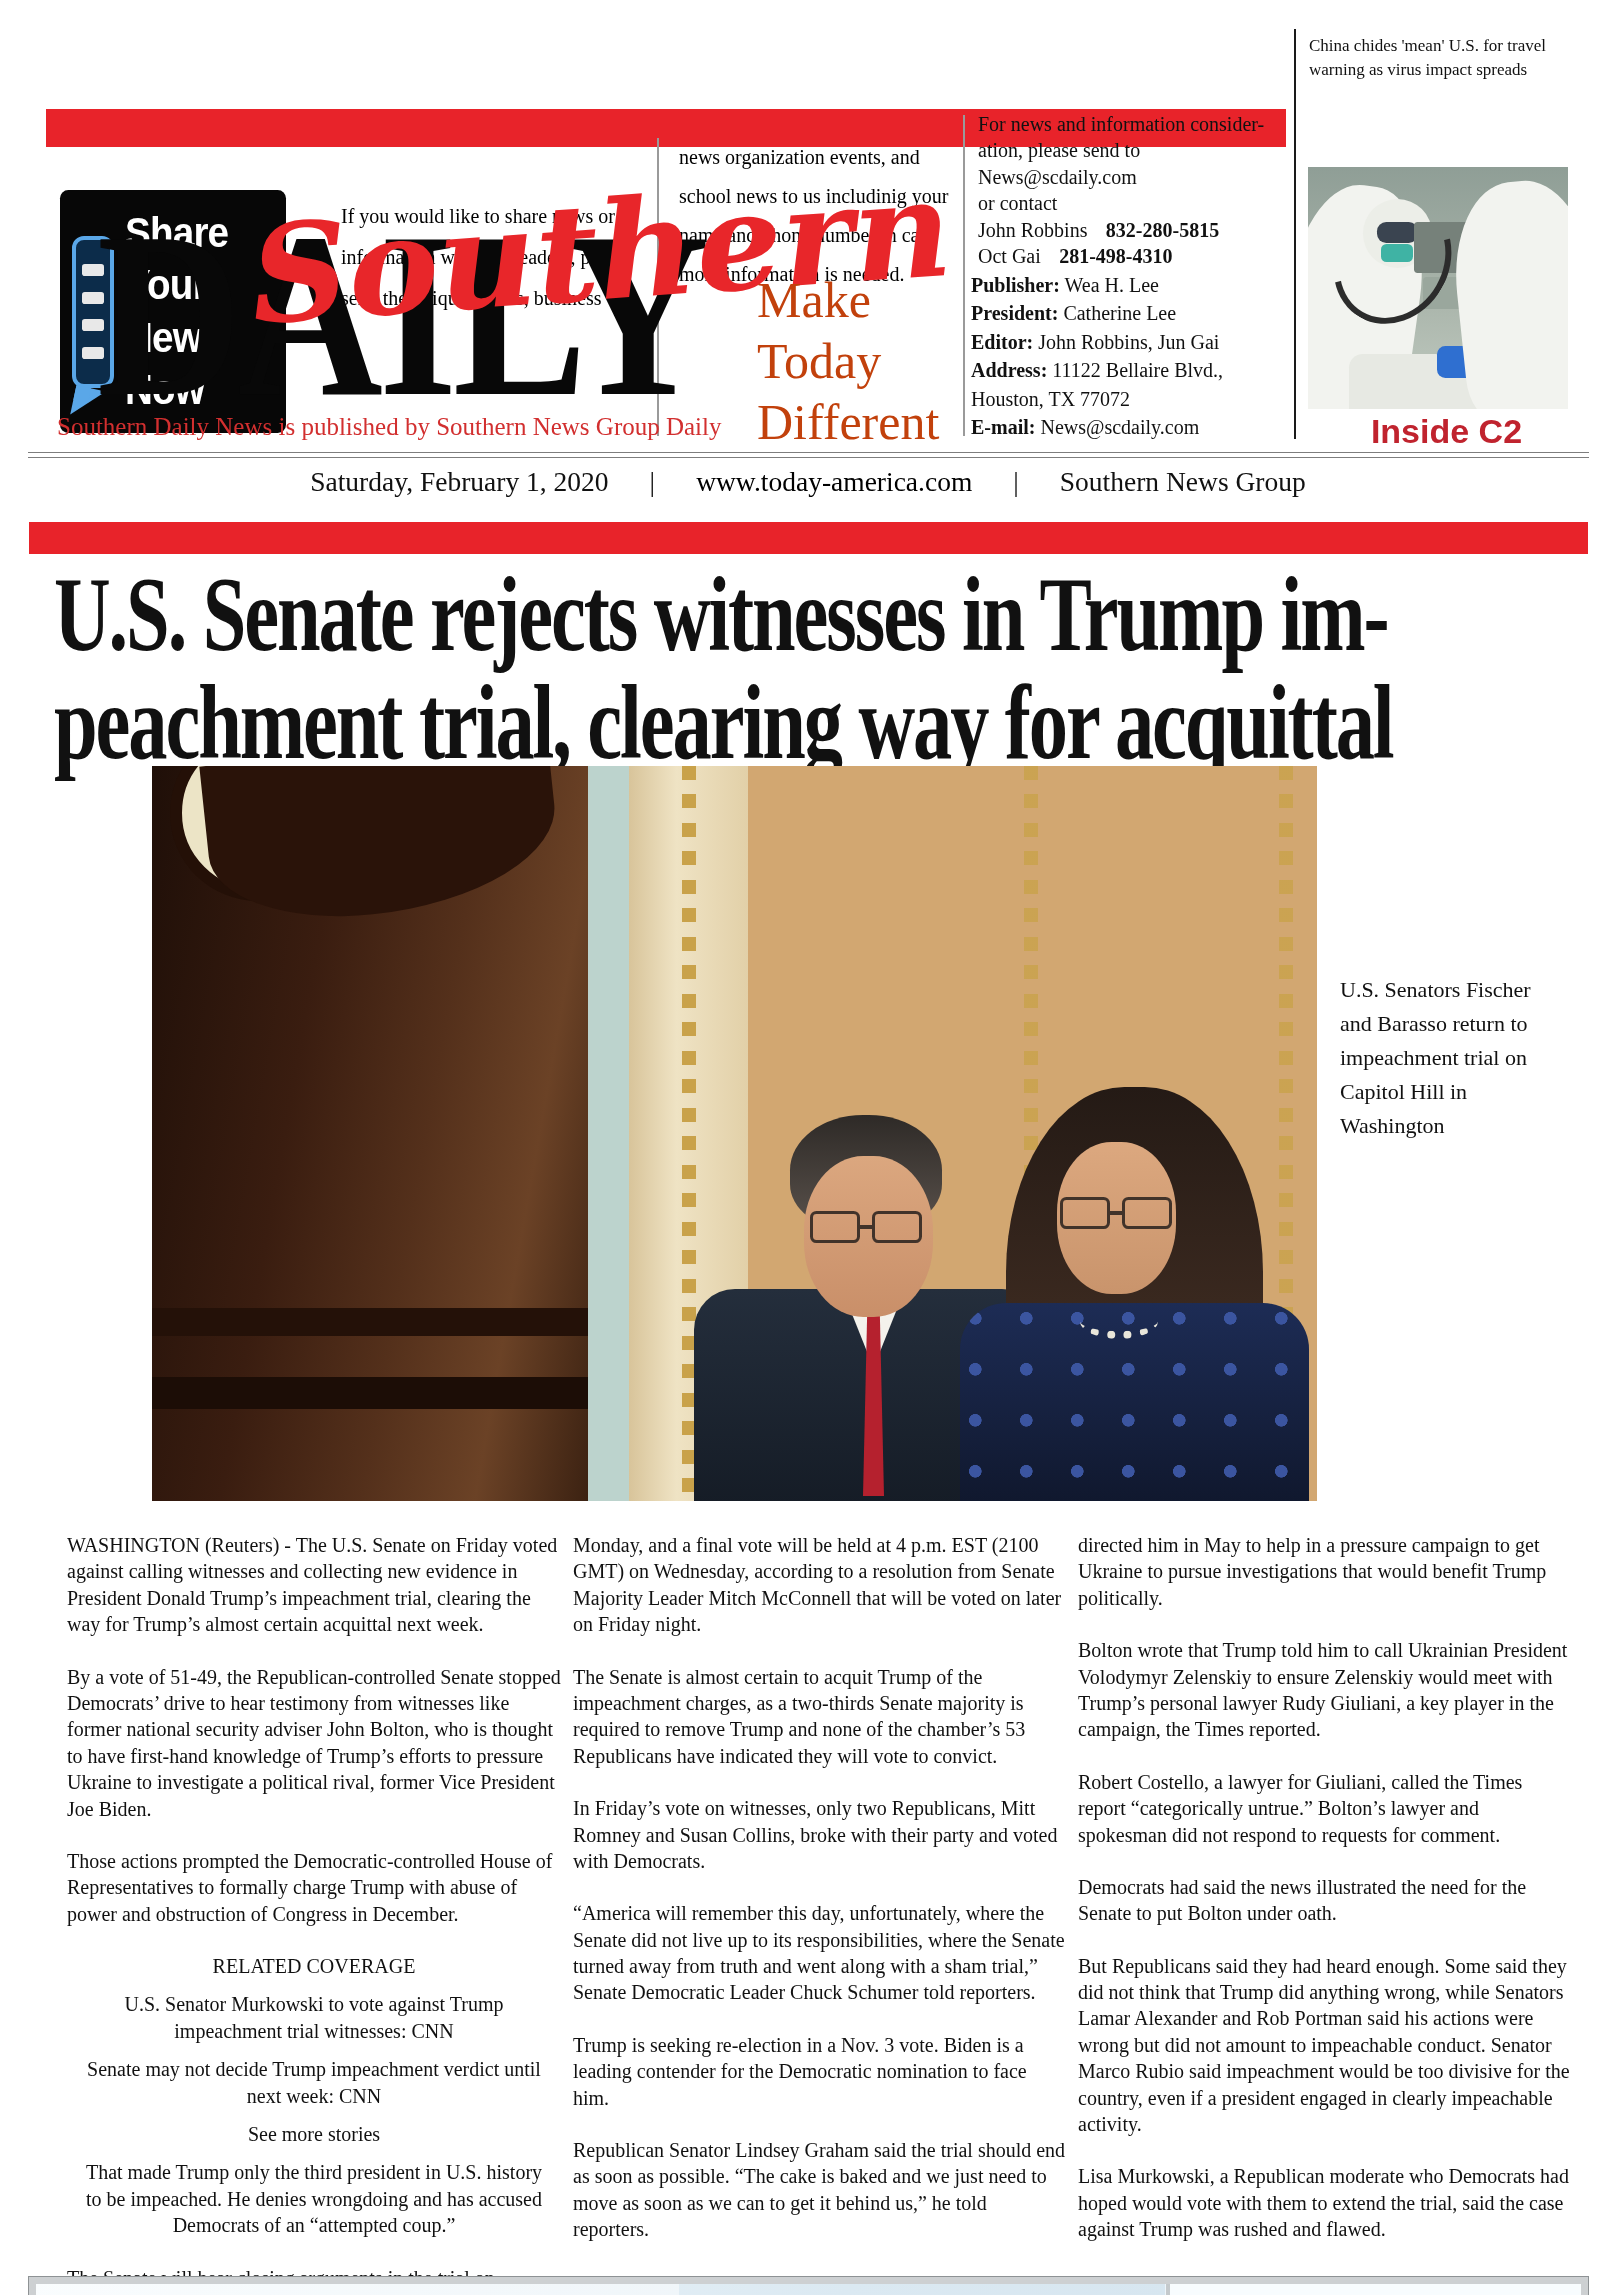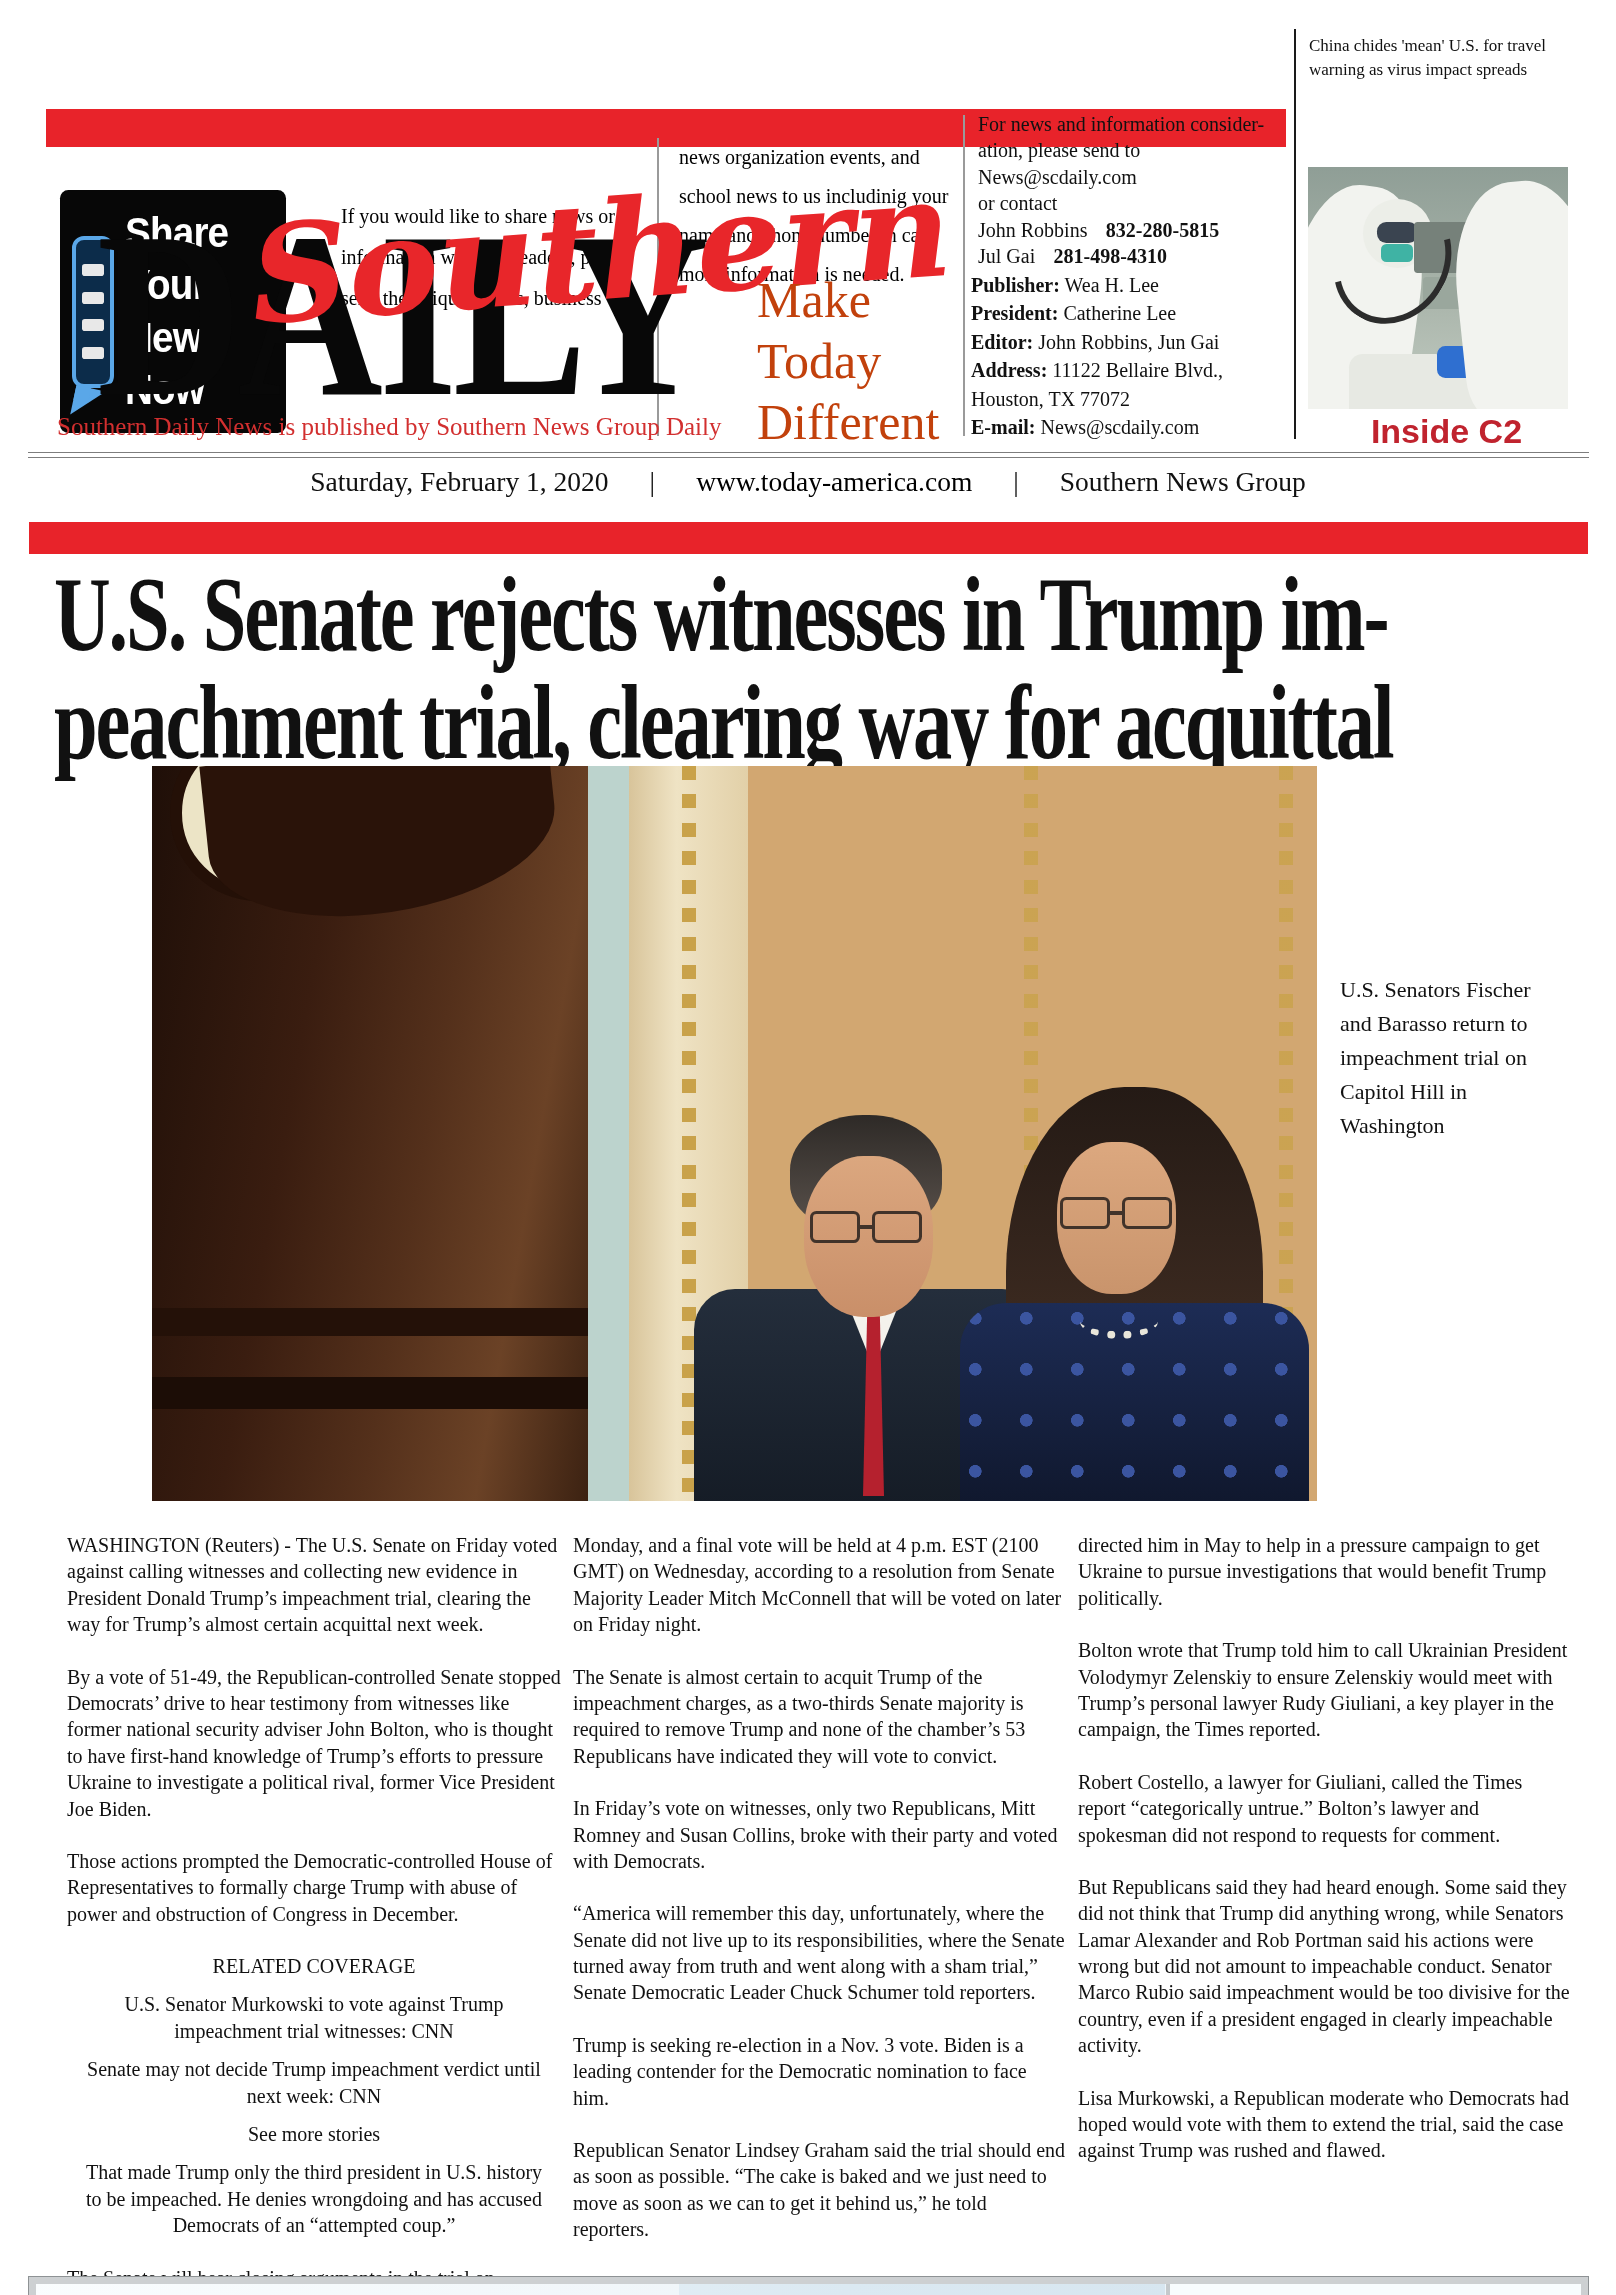--- a/index.html
+++ b/index.html
@@ -167,21 +167,21 @@
   <div class="abs promo3">
     <div>For news and information consider-</div>
     <div>ation, please send to</div>
     <div>News@scdaily.com</div>
     <div>or contact</div>
     <div class="row">
         <span>John Robbins</span>
         <b>832-280-5815</b>
       </div>
     <div class="row">
-        <span>Jul Gai</span>
+        <span>Oct Gai</span>
         <b>281-498-4310</b>
       </div>
   </div>
 
   <div class="abs teaser-h">China chides 'mean' U.S. for travel warning as virus impact spreads</div>
   <div class="abs tphoto">
     <div class="tp-fig tp-fl"></div>
     <div class="tp-hood"></div>
     <div class="tp-goggle"></div>
     <div class="tp-mask"></div>
@@ -282,20 +282,21 @@
     <p>In Friday’s vote on witnesses, only two Republicans, Mitt Romney and Susan Collins, broke with their party and voted with Democrats.</p>
     <p>“America will remember this day, unfortunately, where the Senate did not live up to its responsibilities, where the Senate turned away from truth and went along with a sham trial,” Senate Democratic Leader Chuck Schumer told reporters.</p>
     <p>Trump is seeking re-election in a Nov. 3 vote. Biden is a leading contender for the Democratic nomination to face him.</p>
     <p>Republican Senator Lindsey Graham said the trial should end as soon as possible. “The cake is baked and we just need to move as soon as we can to get it behind us,” he told reporters.</p>
 
   </div>
   <div class="abs col c3">
     <p>directed him in May to help in a pressure campaign to get Ukraine to pursue investigations that would benefit Trump politically.</p>
     <p>Bolton wrote that Trump told him to call Ukrainian President Volodymyr Zelenskiy to ensure Zelenskiy would meet with Trump’s personal lawyer Rudy Giuliani, a key player in the campaign, the Times reported.</p>
     <p>Robert Costello, a lawyer for Giuliani, called the Times report “categorically untrue.” Bolton’s lawyer and spokesman did not respond to requests for comment.</p>
+    <p>Democrats had said the news illustrated the need for the Senate to put Bolton under oath.</p>
     <p>But Republicans said they had heard enough. Some said they did not think that Trump did anything wrong, while Senators Lamar Alexander and Rob Portman said his actions were wrong but did not amount to impeachable conduct. Senator Marco Rubio said impeachment would be too divisive for the country, even if a president engaged in clearly impeachable activity.</p>
     <p>Lisa Murkowski, a Republican moderate who Democrats had hoped would vote with them to extend the trial, said the case against Trump was rushed and flawed.</p>
   </div>
 
   <div class="abs ad">
     <div class="ad-left">
       <div class="blinds"></div>
 
       <div class="bank">
         <div class="bank-cn">

